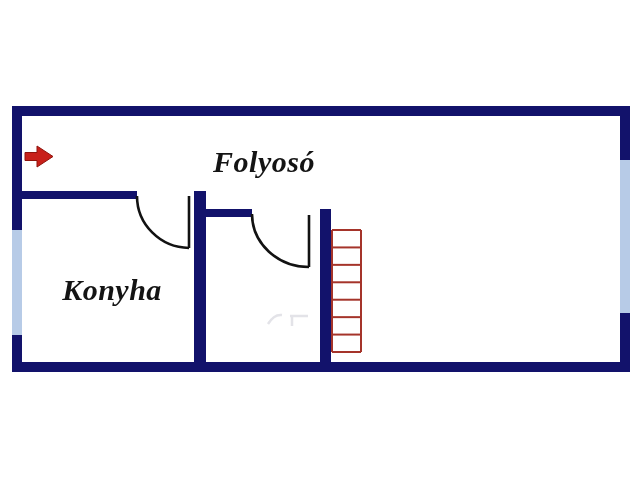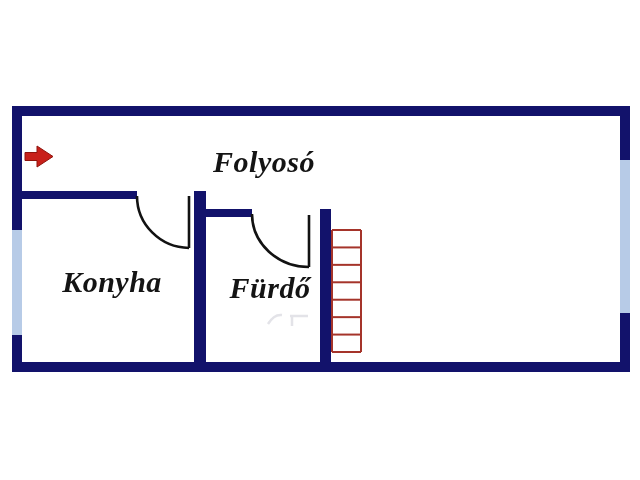--- a/index.html
+++ b/index.html
@@ -109,16 +109,15 @@
 
     <polygon class="arrow-shape" points="25,152.5 37,152.5 37,146 53,156.5 37,167 37,160.5 25,160.5"></polygon>
 
     <g>
       <path class="watermark-shape" d="M268,324 q6,-10 14,-9"></path>
       <path class="watermark-shape" d="M290,316 h18 M292,316 v10"></path>
     </g>
   </svg>
 
   <div class="room-label" style="left:264px; top:162px;">Folyosó</div>
-  <div class="room-label" style="left:112px; top:282px;">Konyha</div>
-  <div class="room-label" style="left:270px; top:288px;">Fürdő</div>
+  <div class="room-label" style="left:112px; top:290px;">Konyha</div>
 
 </div>
 
 </body></html>

